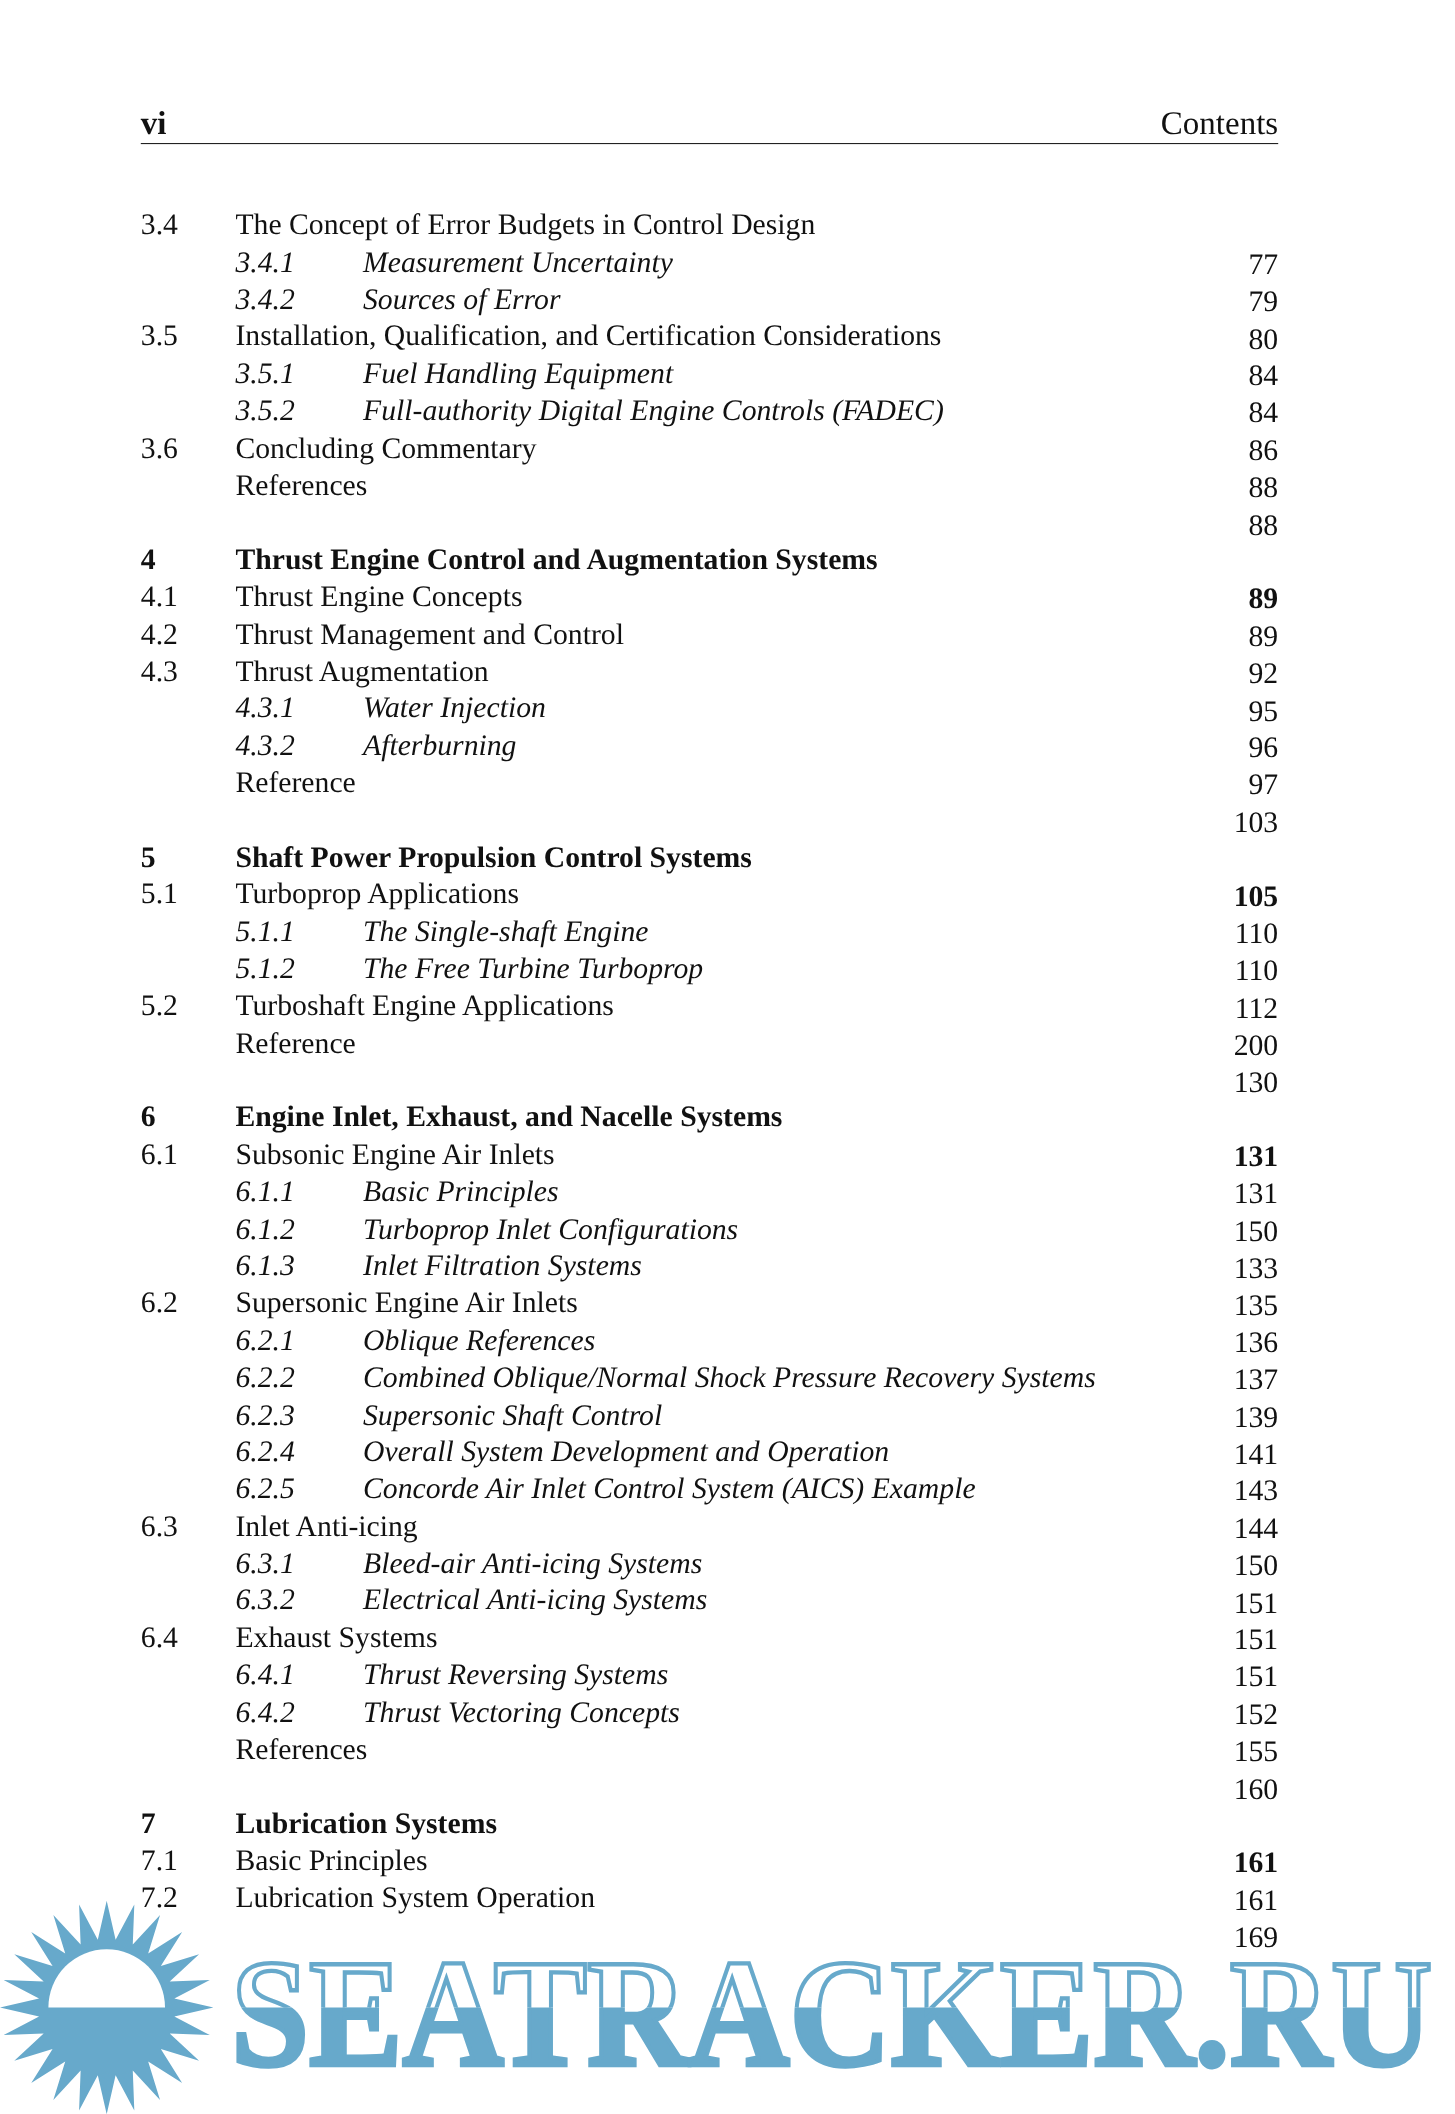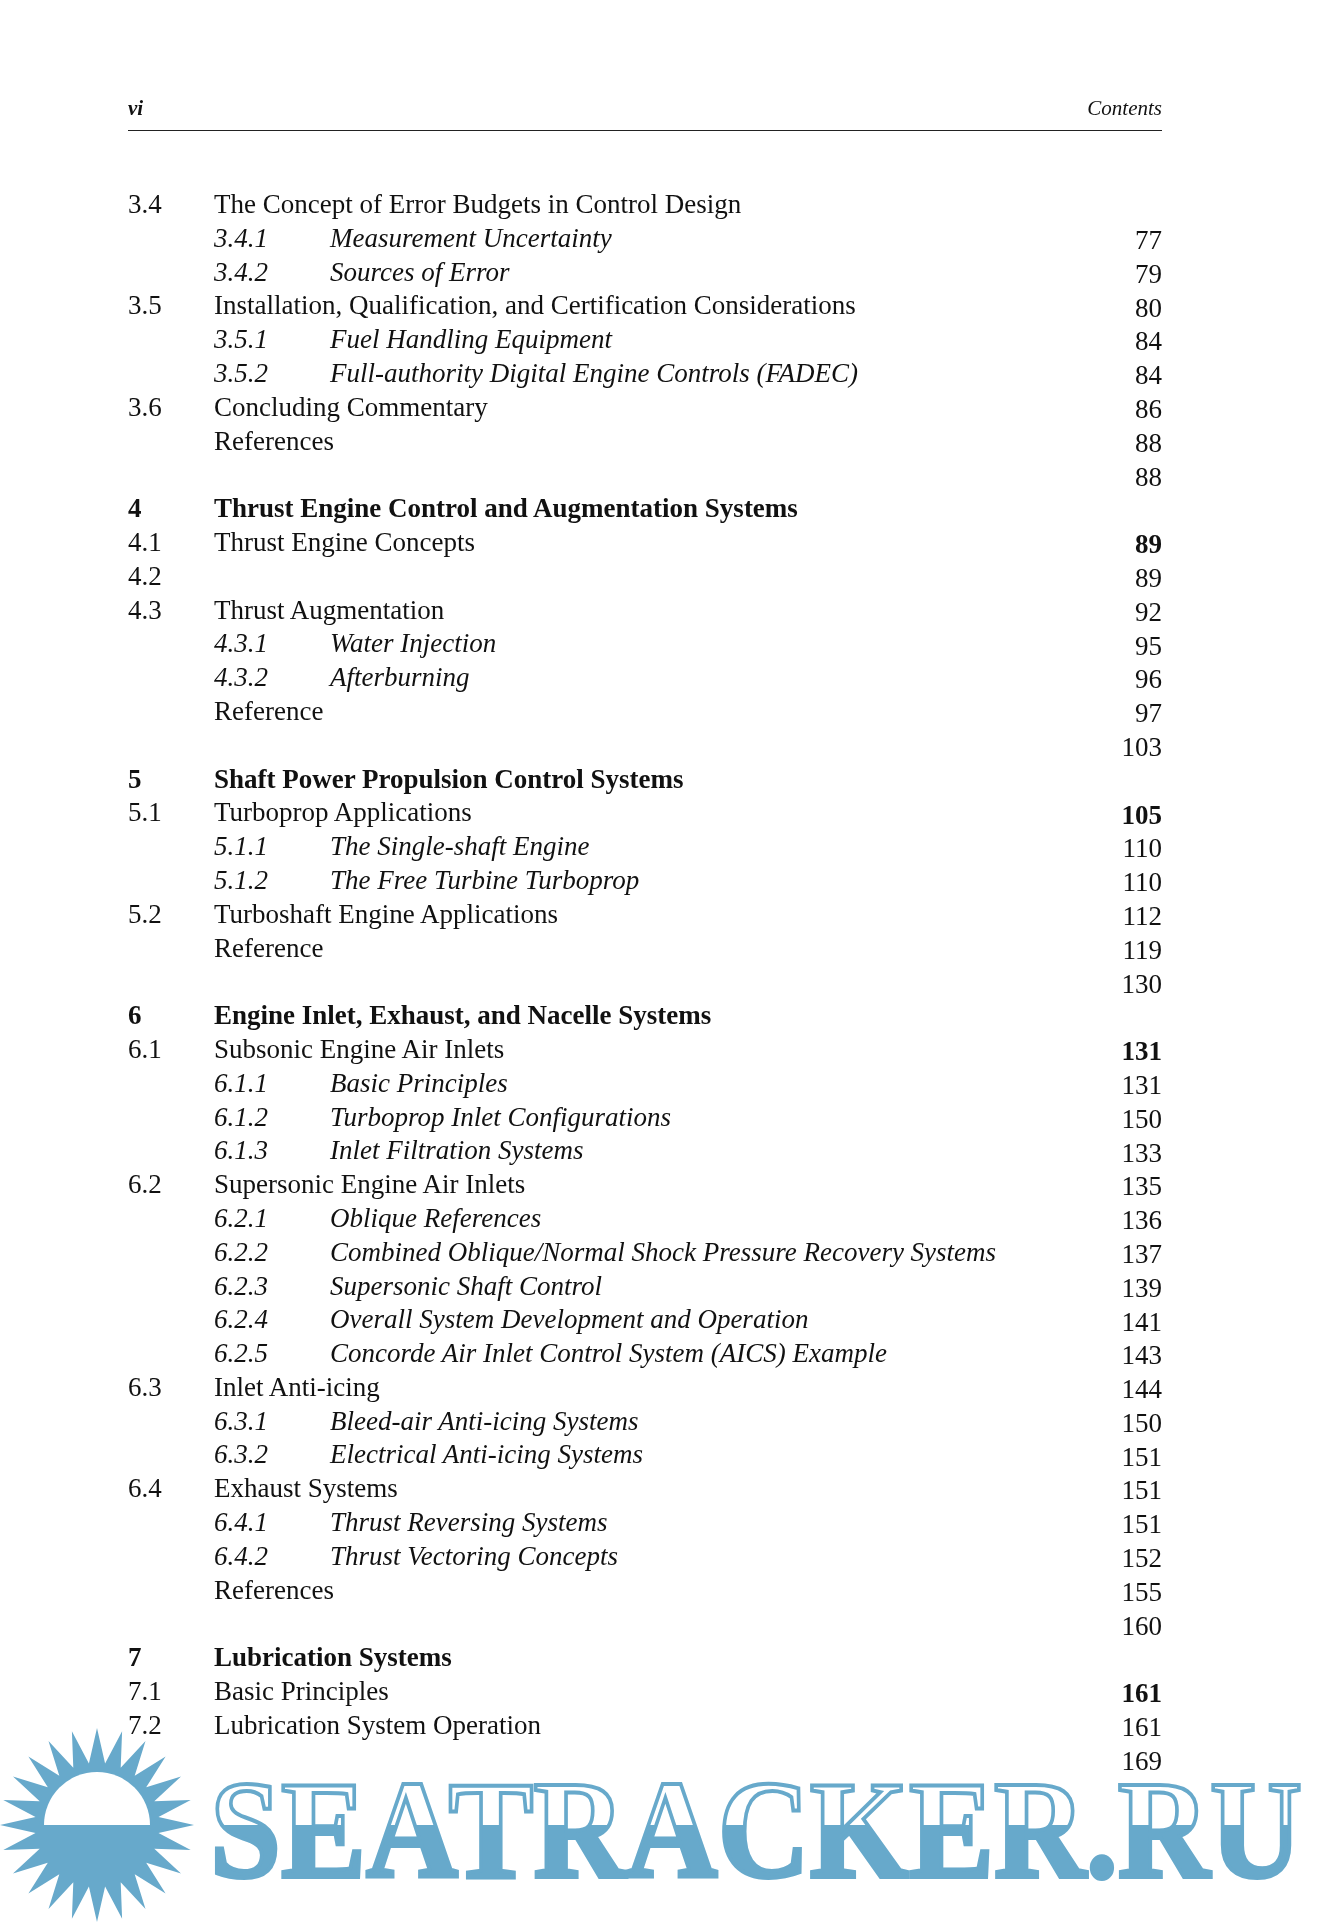--- a/index.html
+++ b/index.html
@@ -1,19 +1,19 @@
 <!DOCTYPE html>
 <html><head>
 <meta charset="utf-8">
 <style>
   html, body { margin: 0; padding: 0; background: #ffffff; }
   body { width: 1323px; height: 1922px; position: relative; overflow: hidden;
          font-family: "Liberation Serif", "DejaVu Serif", serif; color: #111; }
   .running-head { position: absolute; left: 128px; top: 96px; width: 1034px; height: 34px;
-                  border-bottom: 1.5px solid #222; font-size: 21px; font-style: italic; }
+                  border-bottom: 1.5px solid #222; font-size: 30px; }
   .running-head .folio { position: absolute; left: 0; top: 0; font-weight: bold; }
   .running-head .title { position: absolute; right: 0; top: 0; }
   .toc { position: absolute; left: 128px; top: 188px; width: 1034px; font-size: 27px; text-align: right; }
   .row { position: relative; height: 33.8px; line-height: 33.8px; white-space: nowrap; }
   .row .num { position: absolute; left: 0; }
   .row .label { position: absolute; left: 86px; }
   .row .page { position: absolute; right: 0; margin-top: 36px; }
   .row.sub .num { left: 86px; font-style: italic; }
   .row.sub .label { left: 202px; font-style: italic; }
   .row.chapter { font-weight: bold; }
@@ -75,20 +75,21 @@
       <span class="label">Thrust Engine Control and Augmentation Systems</span>
       <span class="page">89</span>
     </div>
     <div class="row section">
       <span class="num">4.1</span>
       <span class="label">Thrust Engine Concepts</span>
       <span class="page">89</span>
     </div>
     <div class="row section">
       <span class="num">4.2</span>
+      <span class="label">Thrust Management and Control</span>
       <span class="page">92</span>
     </div>
     <div class="row section">
       <span class="num">4.3</span>
       <span class="label">Thrust Augmentation</span>
       <span class="page">95</span>
     </div>
     <div class="row sub">
       <span class="num">4.3.1</span>
       <span class="label">Water Injection</span>
@@ -121,21 +122,21 @@
       <span class="page">110</span>
     </div>
     <div class="row sub">
       <span class="num">5.1.2</span>
       <span class="label">The Free Turbine Turboprop</span>
       <span class="page">112</span>
     </div>
     <div class="row section">
       <span class="num">5.2</span>
       <span class="label">Turboshaft Engine Applications</span>
-      <span class="page">119</span>
+      <span class="page">200</span>
     </div>
     <div class="row section">
       <span class="num"></span>
       <span class="label">Reference</span>
       <span class="page">130</span>
     </div>
     <div class="row spacer"></div>
     <div class="row chapter">
       <span class="num">6</span>
       <span class="label">Engine Inlet, Exhaust, and Nacelle Systems</span>

